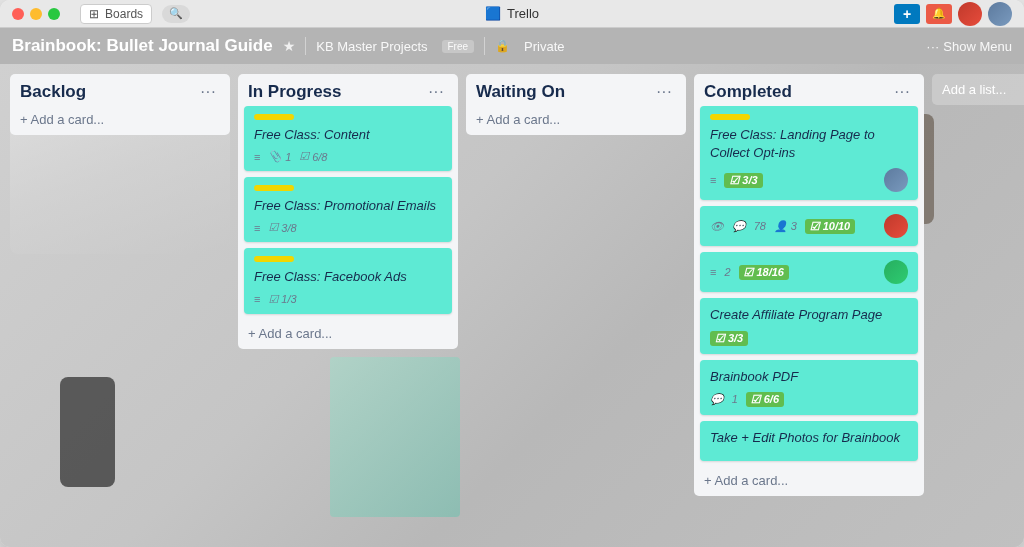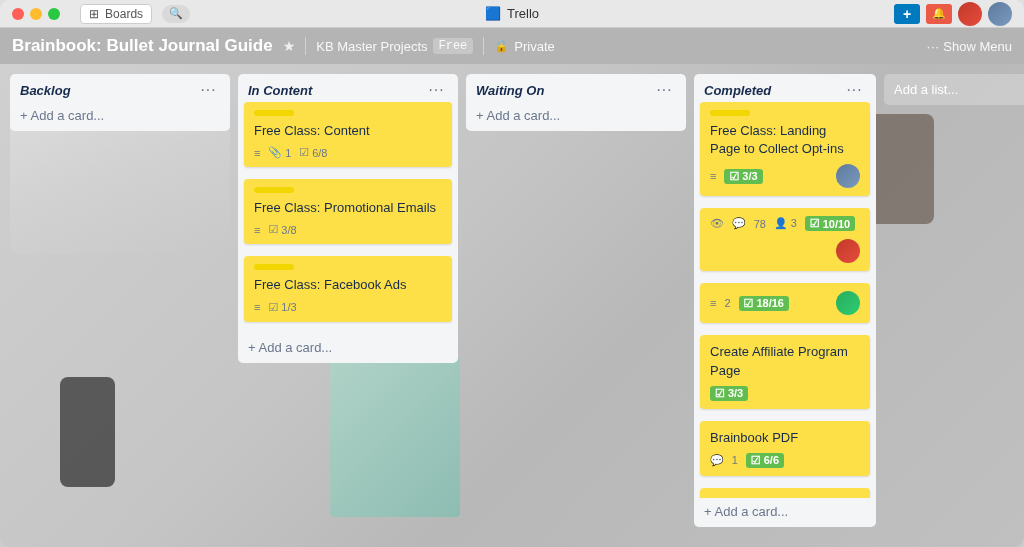--- a/index.html
+++ b/index.html
@@ -105,29 +105,28 @@
       z-index: 10;
     }
     .board-title {
       font-size: 17px;
       font-weight: 700;
       color: white;
     }
     .star-icon { color: rgba(255,255,255,0.8); font-size: 14px; cursor: pointer; }
     .divider-v { width: 1px; height: 18px; background: rgba(255,255,255,0.4); }
     .breadcrumb-item {
-      display: flex; align-items: center; gap: 5px;
+      display: flex; align-items: center; gap: 14px;
       font-size: 13px; color: rgba(255,255,255,0.9);
     }
     .breadcrumb-badge {
       background: rgba(255,255,255,0.25);
       padding: 1px 6px;
       border-radius: 3px;
-      font-size: 12px;
-      font-family: Liberation Mono, monospace;
+      font-size: 10px;
     }
     .lock-icon { font-size: 12px; }
     .show-menu-btn {
       margin-left: auto;
       color: rgba(255,255,255,0.9);
       font-size: 13px;
       cursor: pointer;
       display: flex; align-items: center; gap: 4px;
     }
 
@@ -206,46 +205,46 @@
       max-height: calc(100% - 10px);
     }
     .list-header {
       padding: 8px 10px 4px;
       display: flex;
       align-items: center;
       justify-content: space-between;
       flex-shrink: 0;
     }
     .list-title {
-      font-size: 13px;
+      font-size: 17px;
       font-weight: 700;
       color: #172b4d;
-      font-style: italic;
     }
     .list-menu-btn {
       color: #6b778c;
       font-size: 16px;
       cursor: pointer;
       padding: 0 4px;
       line-height: 1;
     }
     .list-cards {
       padding: 0 6px;
       overflow-y: auto;
       flex: 1;
     }
 
     
     .card {
-      background: #fde047;
+      background: #5eead4;
       border-radius: 4px;
-      margin-bottom: 12px;
+      margin-bottom: 6px;
       padding: 8px 10px;
       box-shadow: 0 1px 2px rgba(0,0,0,0.12);
       cursor: pointer;
+      font-style: italic;
     }
 
     .card-label {
       height: 6px;
       width: 40px;
       border-radius: 3px;
       margin-bottom: 6px;
     }
     .label-yellow { background: #f2d600; }
 
@@ -295,21 +294,21 @@
       font-size: 13px;
       color: #6b778c;
       cursor: pointer;
       border-radius: 4px;
       flex-shrink: 0;
     }
 
     
     
     .list-completed {
-      width: 182px;
+      width: 230px;
     }
 
     
     .add-list {
       background: rgba(255,255,255,0.25);
       border-radius: 5px;
       width: 180px;
       flex-shrink: 0;
       padding: 8px 10px;
       cursor: pointer;
@@ -385,21 +384,21 @@
           <div class="list-header">
             <span class="list-title">Backlog</span>
             <span class="list-menu-btn">···</span>
           </div>
           <div class="list-cards"></div>
           <div class="add-card-btn">+ Add a card...</div>
         </div>
 
         <div class="list">
           <div class="list-header">
-            <span class="list-title">In Content</span>
+            <span class="list-title">In Progress</span>
             <span class="list-menu-btn">···</span>
           </div>
           <div class="list-cards">
 
             <div class="card">
               <div class="card-label label-yellow"></div>
               <div class="card-title">Free Class: Content</div>
               <div class="card-meta">
                 <span class="card-meta-item">≡</span>
                 <span class="card-meta-item">

